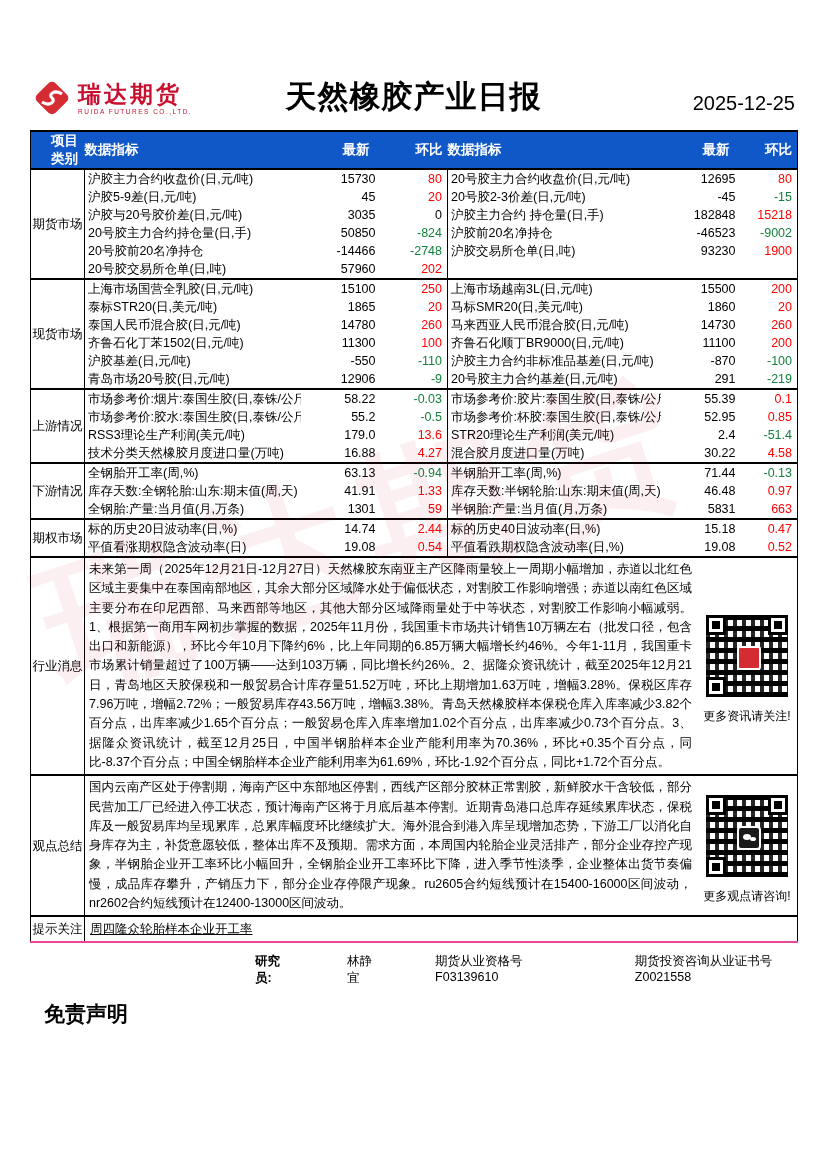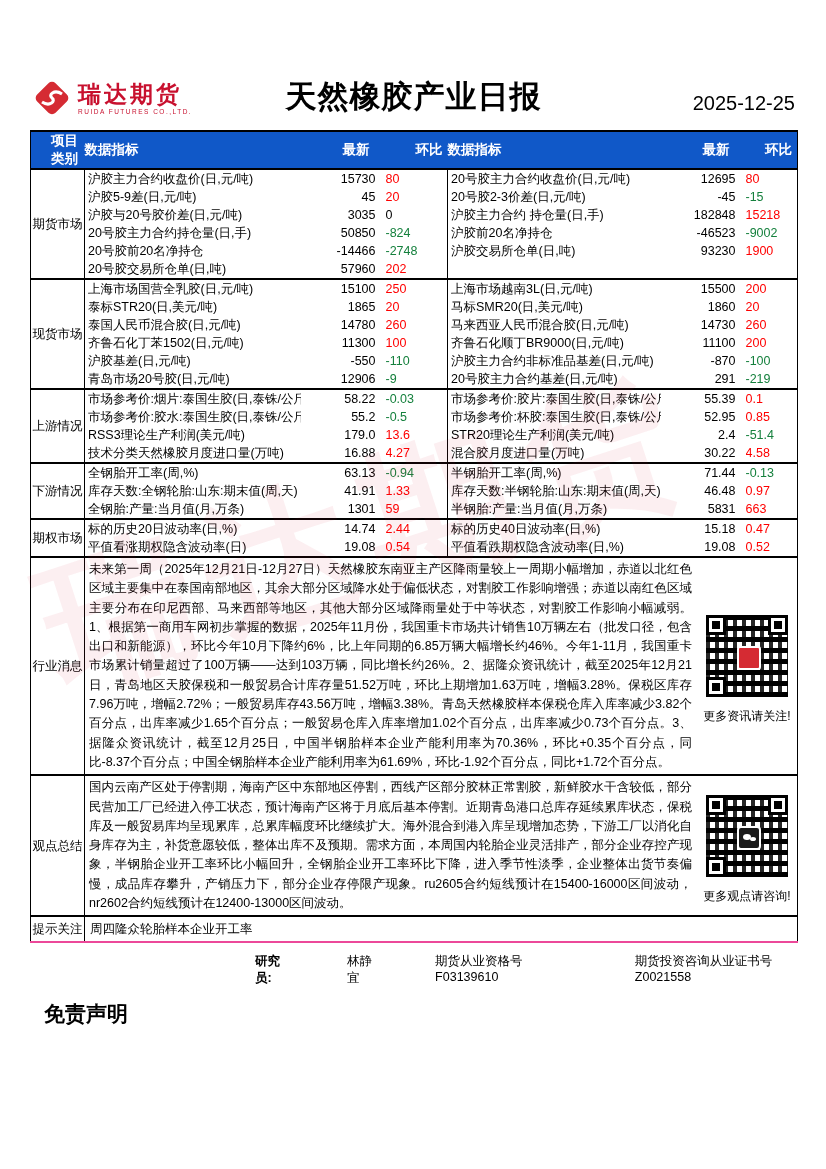--- a/index.html
+++ b/index.html
@@ -35,33 +35,33 @@
   th.h-val{text-align:right;padding-right:16px;}
   th.h-chg{text-align:right;padding-right:5px;}
   th.h-chg2{border-right:1px solid #000;}
 
   td{height:18px;line-height:18px;padding:0;white-space:nowrap;overflow:hidden;}
   td.cat{text-align:center;border-left:1px solid #000;border-right:1px solid #000;
          vertical-align:middle;white-space:normal;line-height:16px;}
   td.lbl{text-align:left;padding-left:3px;}
   td.lbl.r{border-left:1px solid #000;}
   td.val{text-align:right;padding-right:10px;}
-  td.chg{text-align:left;padding-right:5px;}
+  td.chg{text-align:right;padding-right:5px;}
   td.chg.up{color:#f00;} td.chg.down{color:#15803d;}
   td.chg.last{border-right:1px solid #000;}
   tr.sec-start td{border-top:2px solid #000;}
   tbody.bot tr:last-child td{border-bottom:2px solid #ec4899;}
 
   
   td.bigcell{vertical-align:top;border-right:1px solid #000;white-space:normal;}
   .textflex{display:flex;align-items:center;}
   .para{flex:1;font-size:12.5px;line-height:19.3px;text-align:justify;padding:2px 5px 2px 4px;}
   .qrcol{width:100px;flex:0 0 100px;text-align:center;padding-top:6px;}
   .qrcap{font-size:12px;margin-top:8px;}
-  td.tipscell{text-align:left;padding-left:5px;border-right:1px solid #000;height:24px;line-height:24px;}
+  td.tipscell{text-align:left;padding-left:5px;border-right:1px solid #000;height:24px;line-height:24px;text-decoration:underline;}
 
   
   .qr{position:relative;width:82px;height:82px;margin:0 auto;border:2px solid #fff;
       background:
         repeating-linear-gradient(90deg,rgba(0,0,0,.85) 0 4px,transparent 4px 9px),
         repeating-linear-gradient(0deg,#000 0 5px,#fff 5px 11px);}
   .finder{position:absolute;width:14px;height:14px;border:3px solid #000;background:#fff;}
   .finder::after{content:"";position:absolute;left:3px;top:3px;width:8px;height:8px;background:#000;}
   .f-tl{left:0;top:0;} .f-tr{right:0;top:0;} .f-bl{left:0;bottom:0;}
   .qr-logo{position:absolute;left:31px;top:31px;width:20px;height:20px;border:2px solid #fff;}

